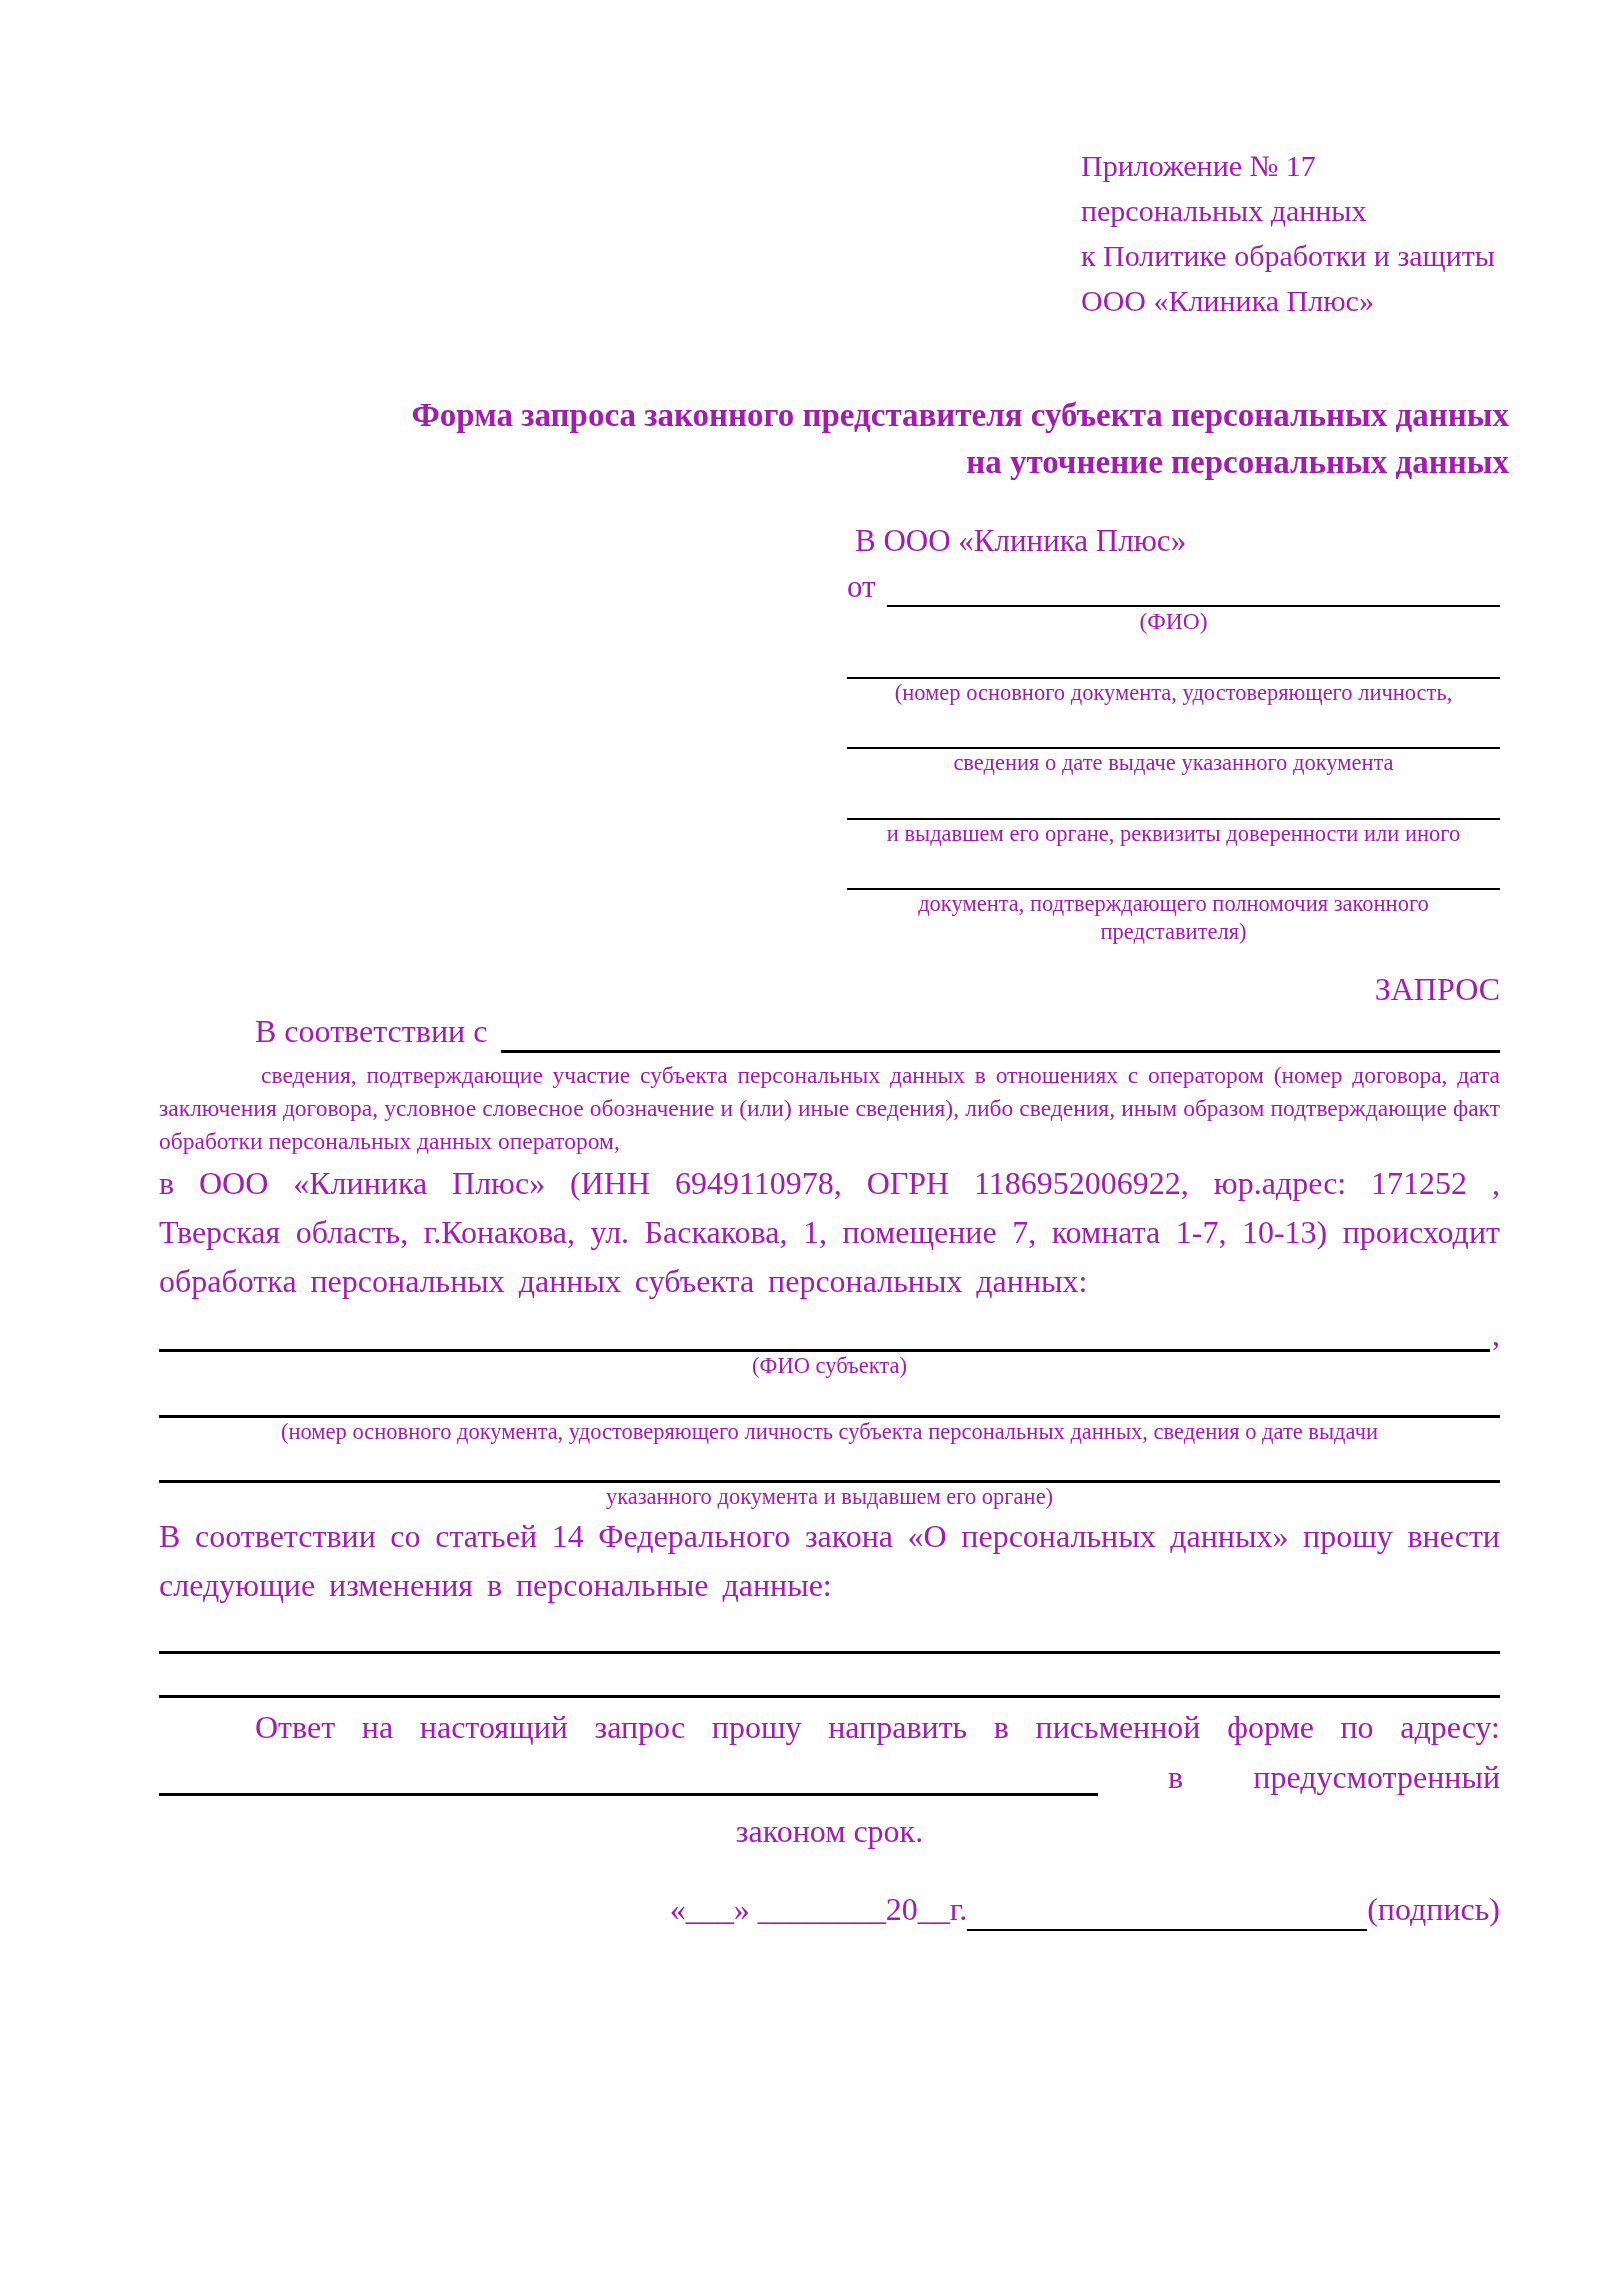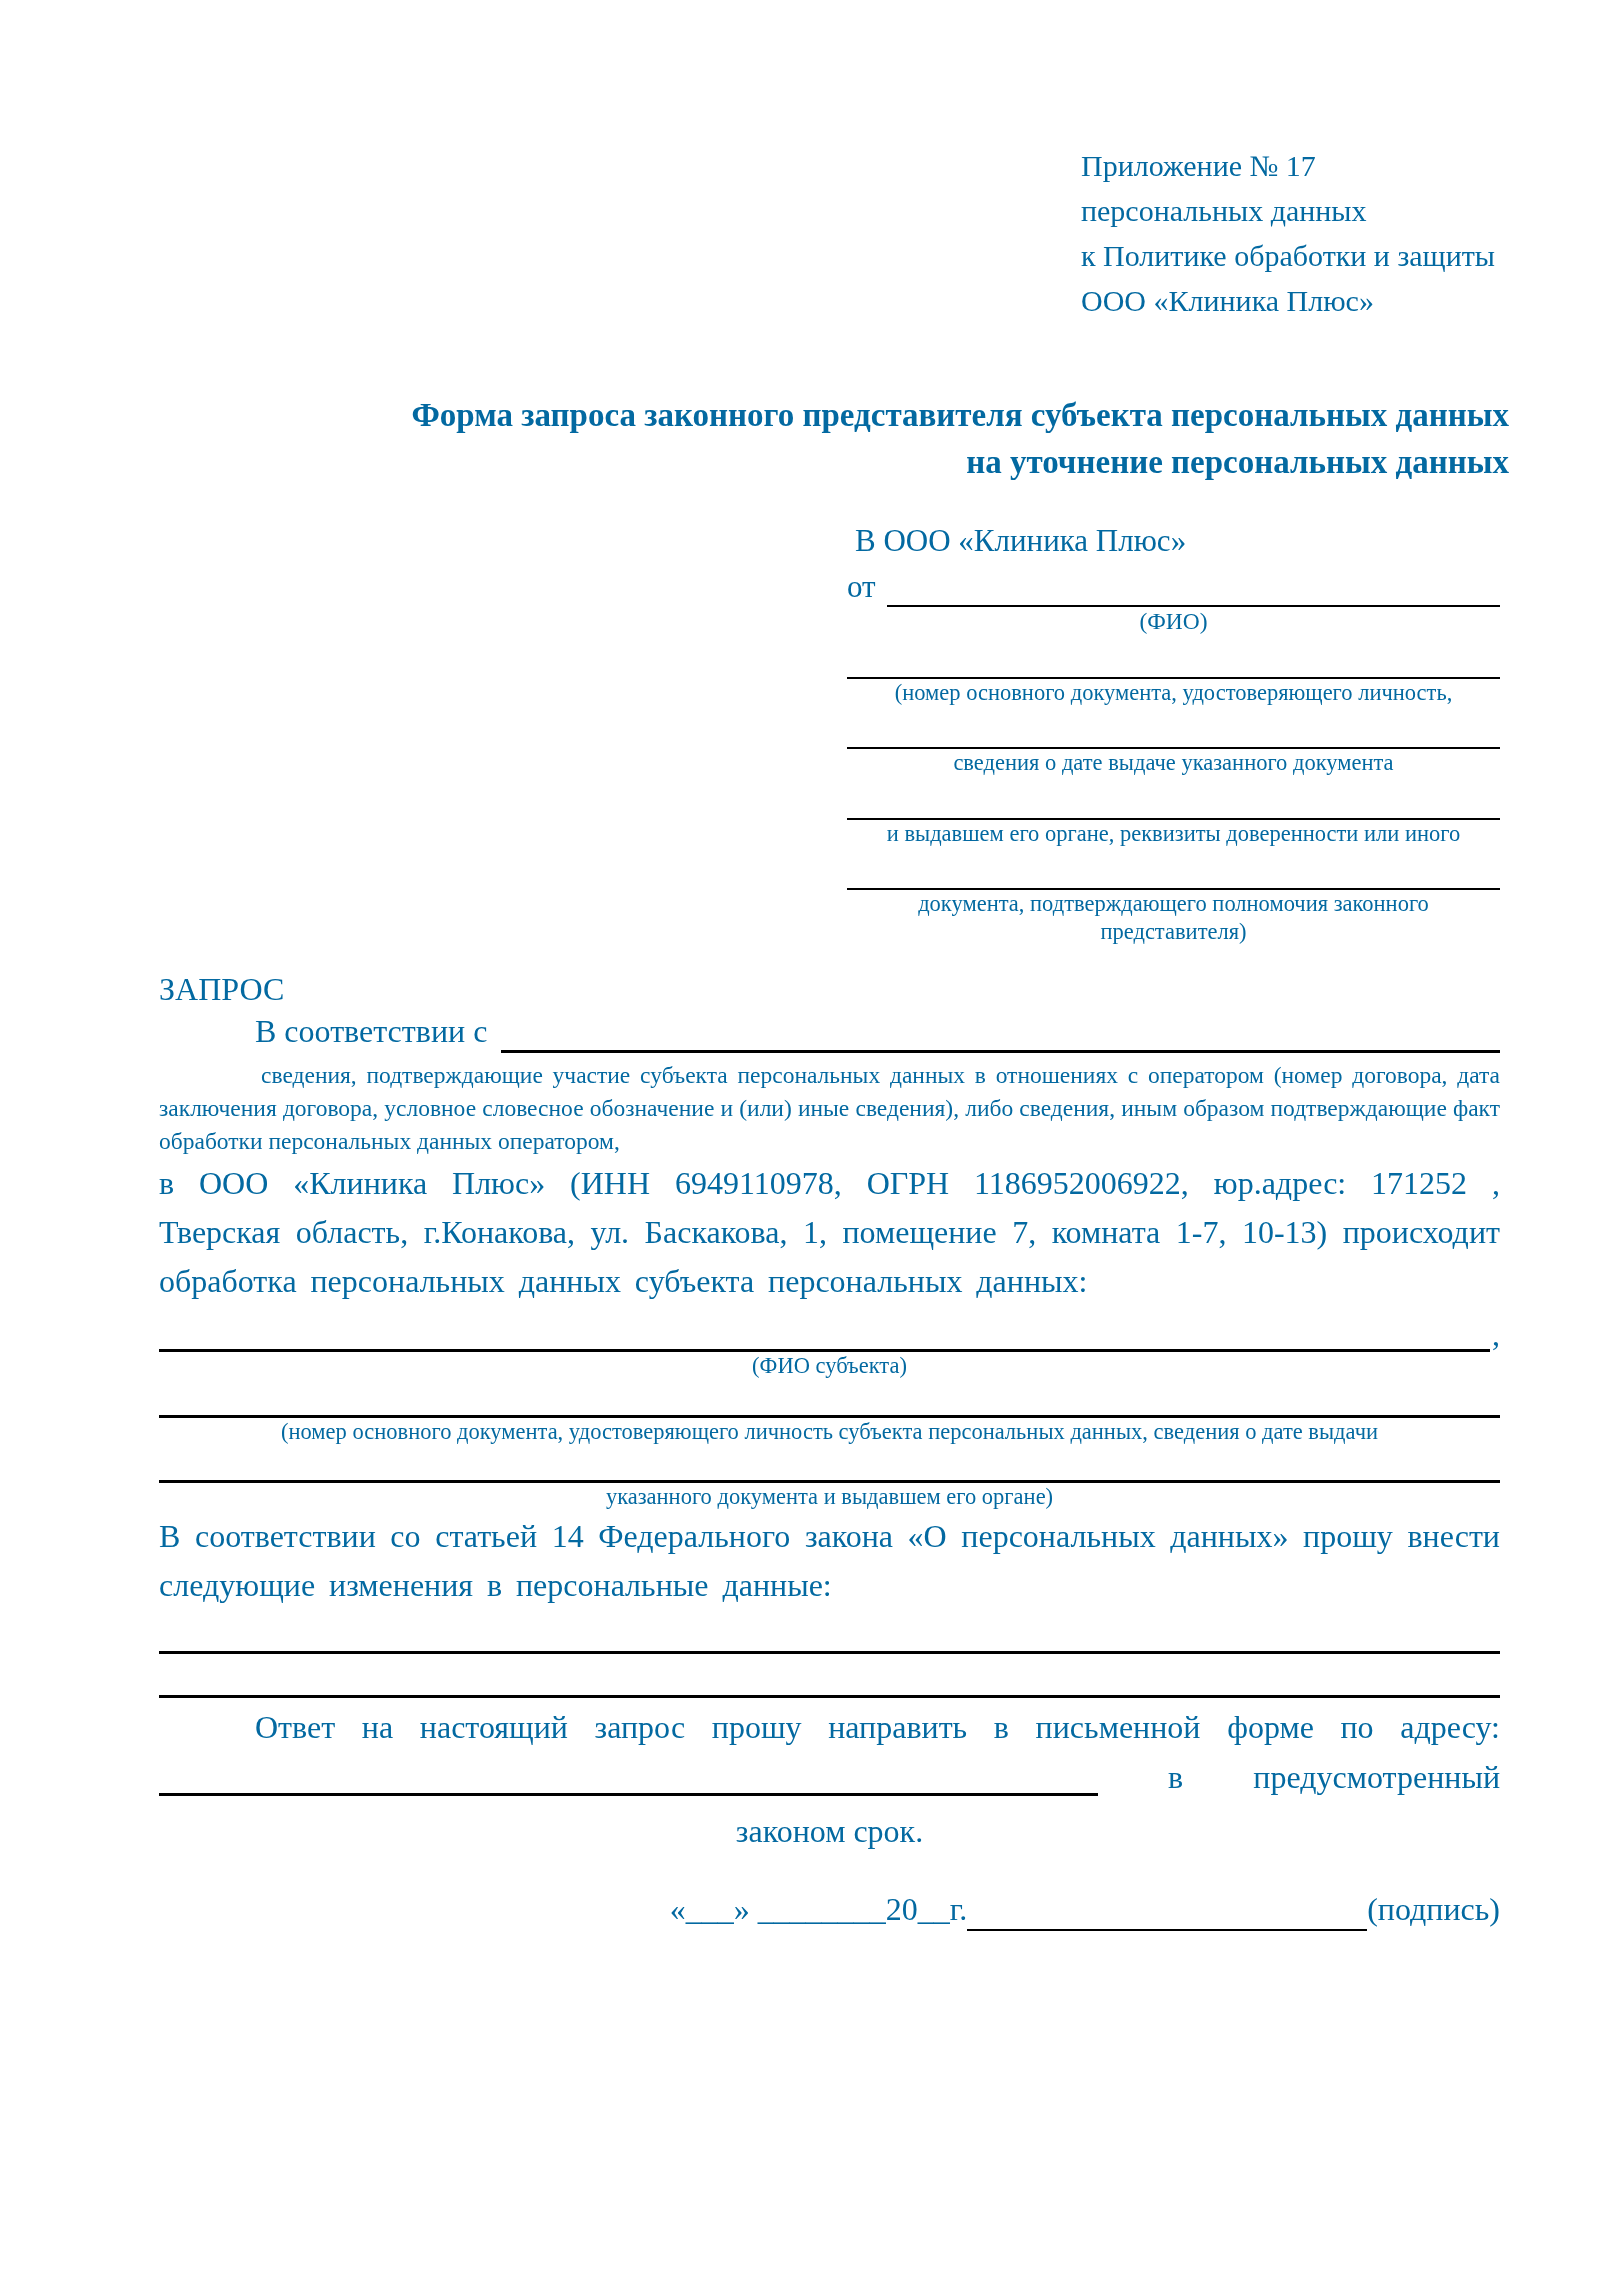--- a/index.html
+++ b/index.html
@@ -1,37 +1,37 @@
 <!DOCTYPE html>
 <html><head>
 <meta charset="utf-8">
 <style>
   html,body{margin:0;padding:0;background:#e8e8e8;}
   .page{
     width:1621px;height:2293px;position:relative;background:#ffffff;
-    font-family:"Liberation Serif","DejaVu Serif",serif;color:#0369a1;margin:0 auto;
+    font-family:"Liberation Serif","DejaVu Serif",serif;color:#a21caf;margin:0 auto;
     overflow:hidden;
   }
   .appendix{position:absolute;left:1081px;top:143px;font-size:30px;line-height:45px;}
   .doc-title{position:absolute;left:147px;width:1362px;top:392px;text-align:right;
     font-weight:700;font-size:33px;line-height:47px;}
   .content{position:absolute;left:159px;top:521px;width:1341px;}
 
   
   .addressee{margin-left:688px;width:653px;}
   .addr-to{font-size:31px;line-height:39px;margin-left:8px;}
   .from-row{display:flex;align-items:flex-end;margin-top:5.9px;}
   .from-label{font-size:31px;line-height:41px;padding-right:11.8px;}
   .from-line{flex:1;border-bottom:2.9px solid #000;height:37px;}
   .addr-caption{text-align:center;font-size:23.5px;line-height:29px;}
   .addr-line{border-bottom:2.9px solid #000;height:41px;}
   .small-caption{text-align:center;font-size:22.5px;line-height:27.4px;}
 
   
-  .zapros{text-align:left;font-size:32px;line-height:39px;margin-top:25.5px;}
+  .zapros{text-align:right;font-size:32px;line-height:39px;margin-top:25.5px;}
   .basis-row{display:flex;align-items:flex-end;margin-top:1px;}
   .basis-label{margin-left:96px;font-size:32px;line-height:43px;white-space:nowrap;padding-right:13.7px;}
   .basis-line{flex:1;border-bottom:3.9px solid #000;height:39px;}
   .basis-note{margin-top:5.9px;font-size:23.5px;line-height:33px;text-align:justify;text-indent:102px;}
   .body-par{font-size:32px;line-height:49px;text-align:justify;word-spacing:5.9px;}
   .op-par{margin-top:1px;}
   .subject-line-row{display:flex;align-items:flex-end;margin-top:7.8px;}
   .subject-line{flex:1;border-bottom:3.9px solid #000;height:35px;}
   .subject-comma{font-size:32px;line-height:35px;padding-left:2px;}
   .doc-line{border-bottom:3.9px solid #000;height:35px;}

